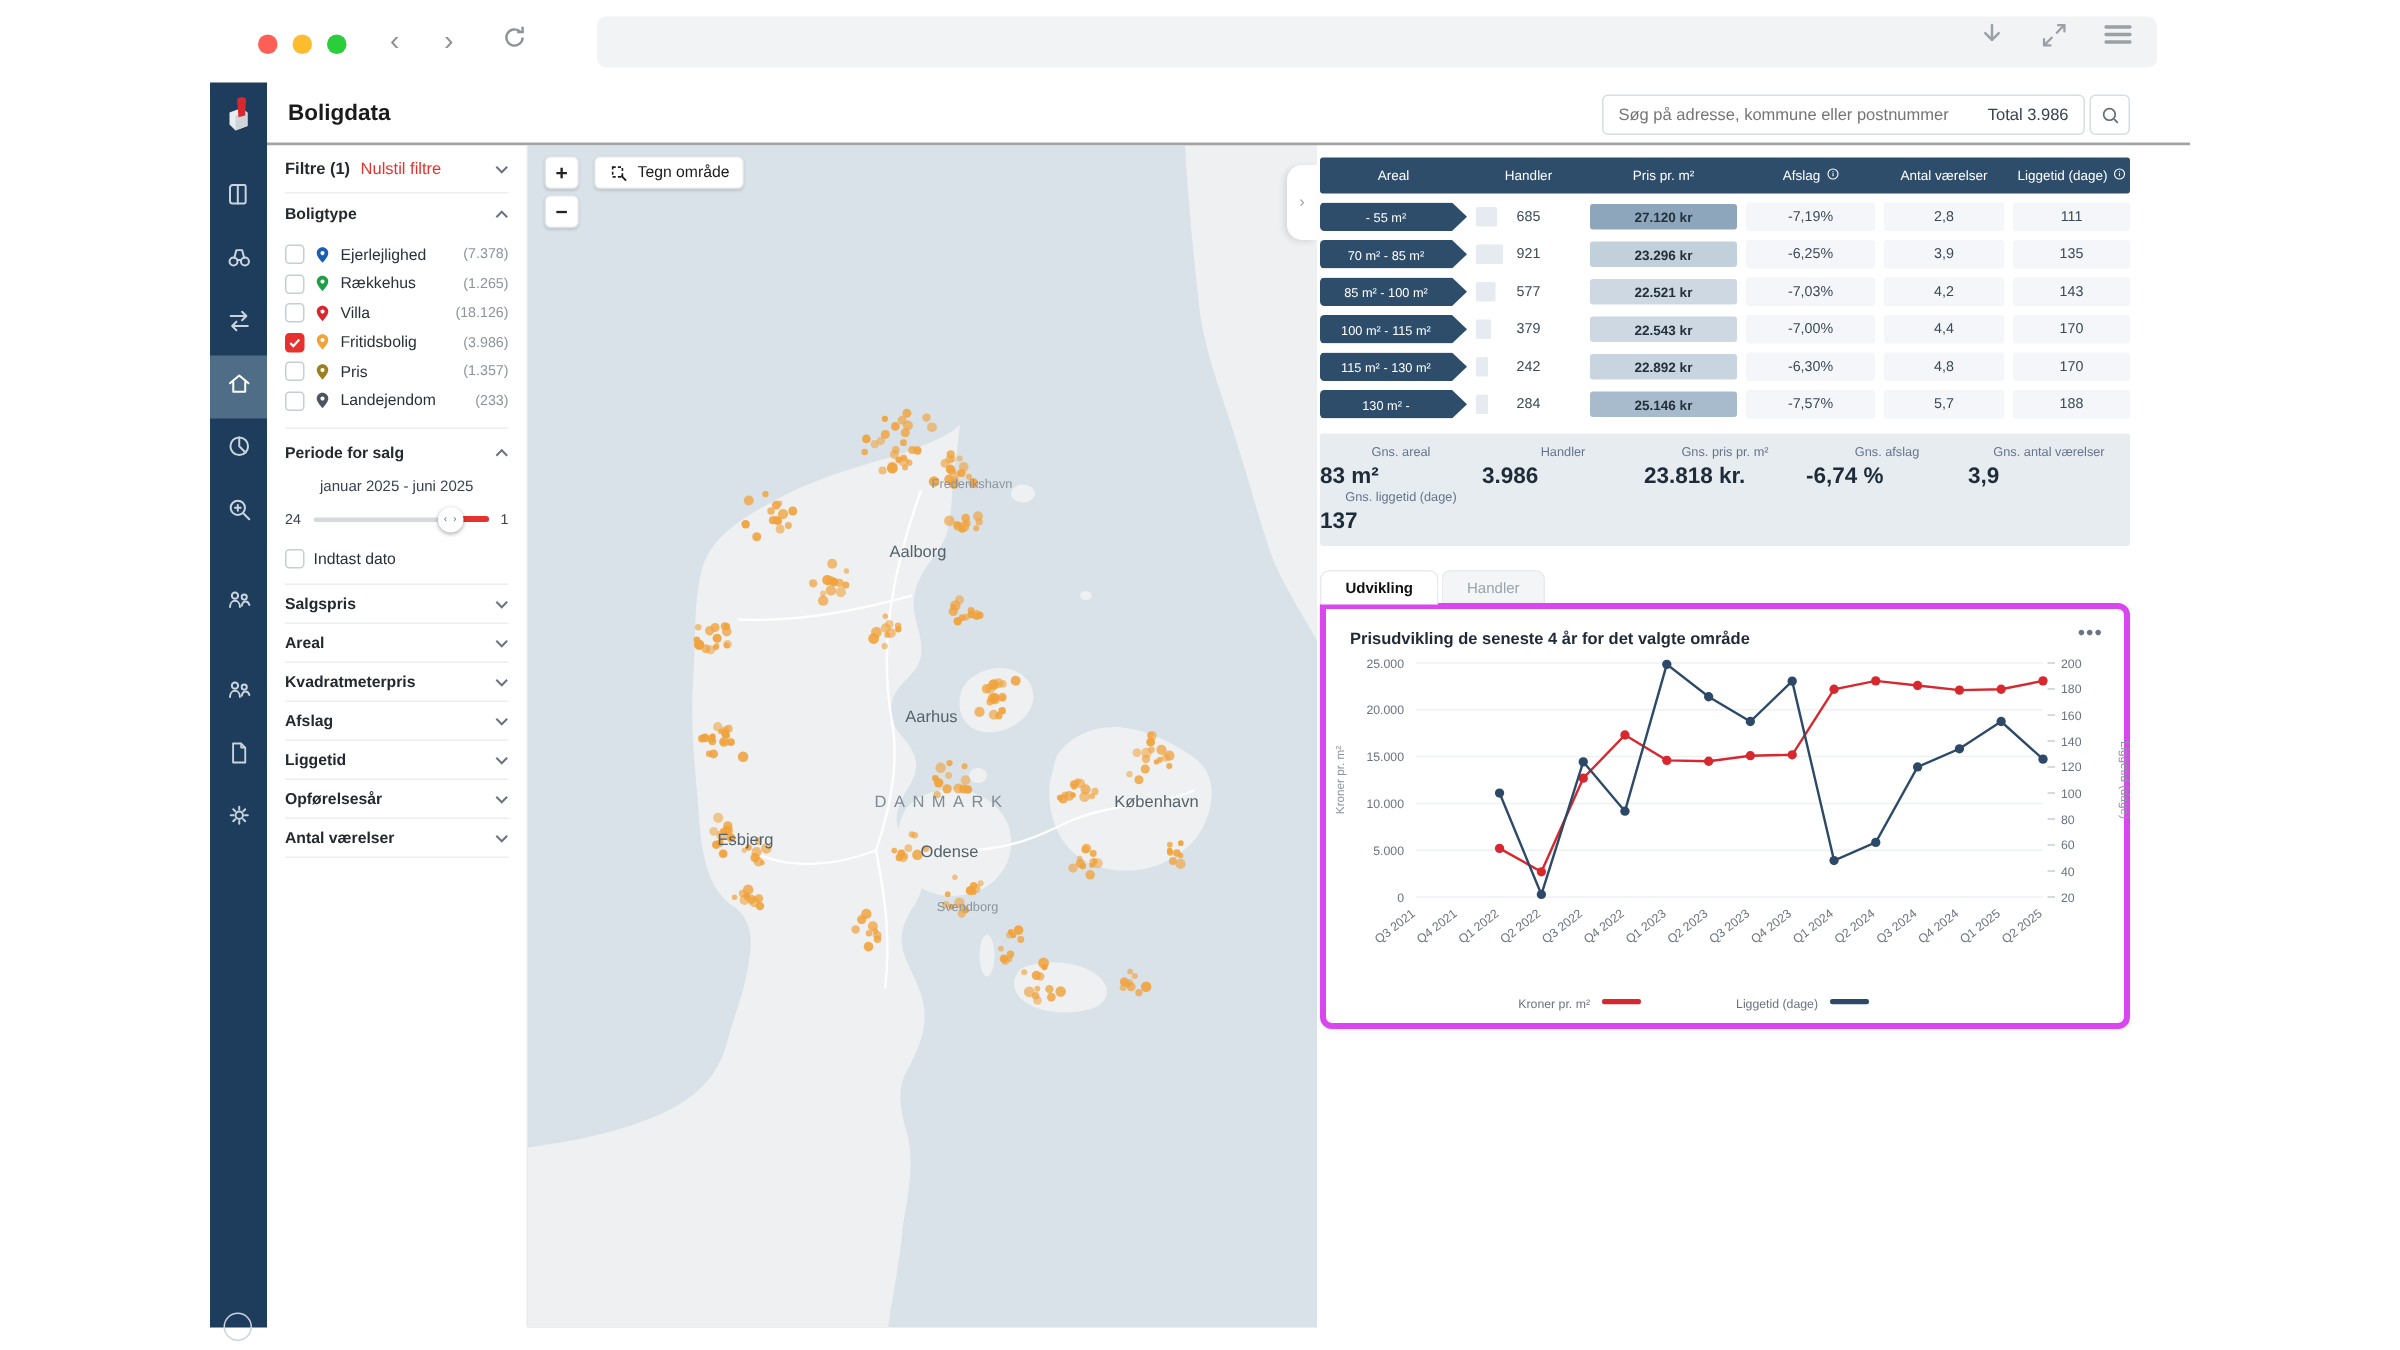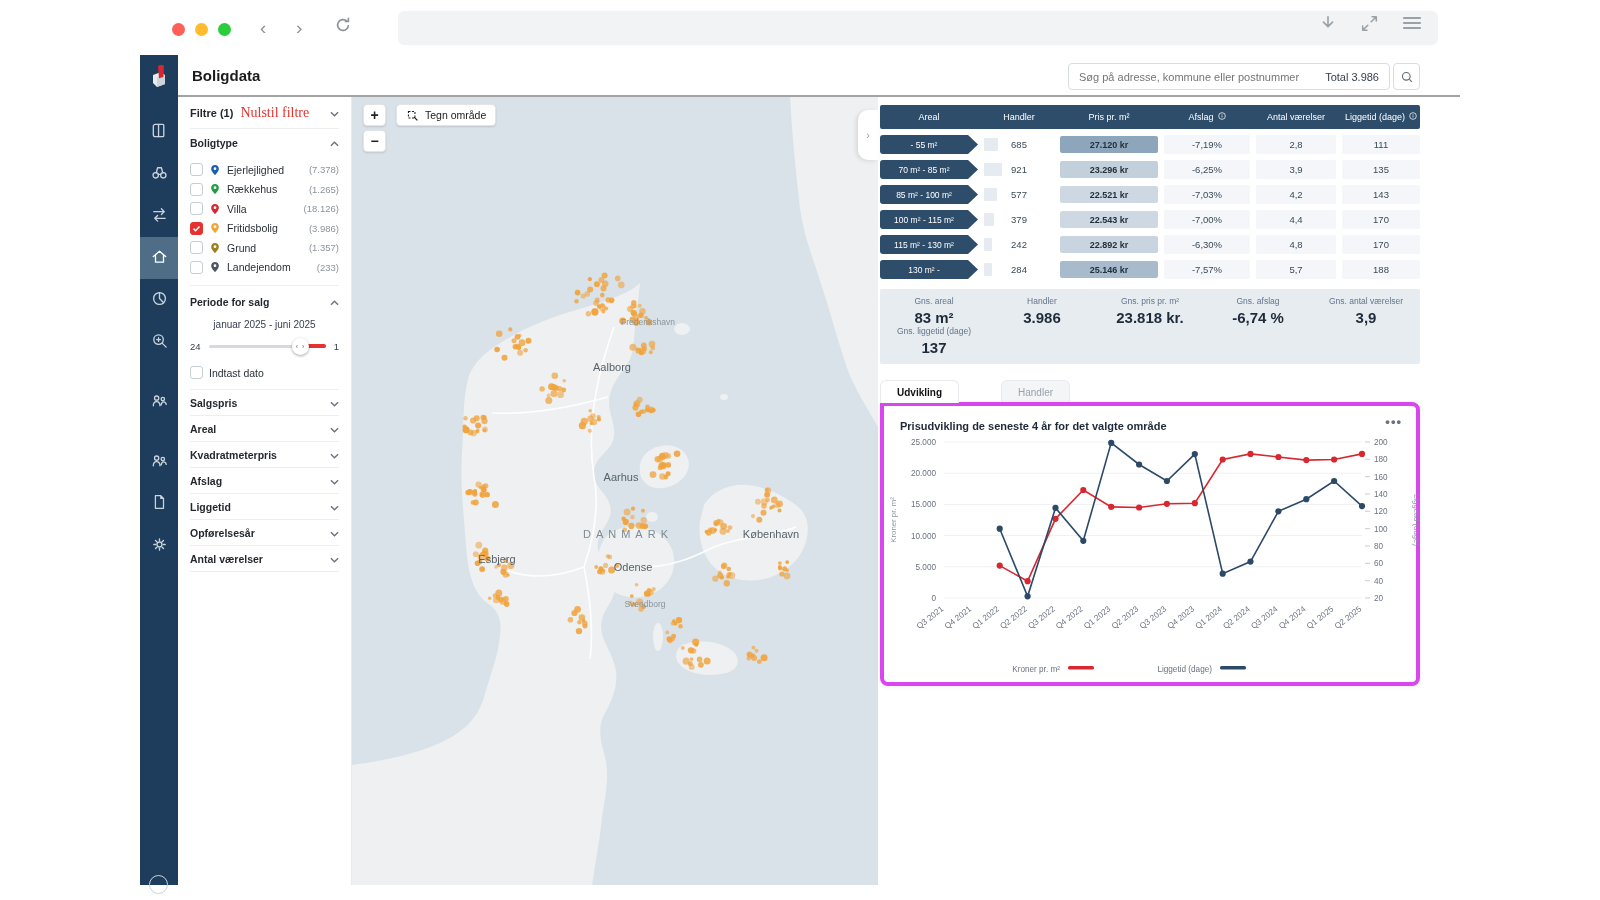--- a/index.html
+++ b/index.html
@@ -37,21 +37,21 @@
 
   
   .content{position:absolute;left:38px;top:42px;right:0;bottom:0;padding-left:44px;}
 
   
   .filters{position:absolute;left:0;top:0;width:174px;height:100%;background:#fff;border-right:1px solid #e8eaed;padding:0 12px;font-size:11px;}
   .f-row{display:flex;align-items:center;}
   .f-head{height:32px;border-bottom:1px solid #eceef0;justify-content:space-between;}
   .f-head-l{display:flex;align-items:center;gap:7px;}
   .f-title{font-weight:bold;color:#24292f;font-size:11px;}
-  .f-reset{color:#e5322e;font-size:14px;cursor:pointer;font-family:Liberation Serif, serif;}
+  .f-reset{color:#e5322e;font-size:11px;cursor:pointer;}
   .sec-head{height:27px;justify-content:space-between;cursor:pointer;}
   .sec-row{height:26px;border-bottom:1px solid #eceef0;justify-content:space-between;cursor:pointer;}
   .sec-label{font-weight:bold;color:#24292f;font-size:10.5px;}
   .bt-item{height:19.5px;display:flex;align-items:center;gap:6px;cursor:pointer;}
   .cbox{width:13px;height:13px;border:1px solid #c6ced5;border-radius:3px;background:#fff;flex:0 0 auto;display:flex;align-items:center;justify-content:center;}
   .cbox.checked{background:#e5322e;border-color:#e5322e;}
   .bt-label{color:#2a3138;font-size:10.5px;flex:1;}
   .bt-count{color:#8b949c;font-size:9.5px;}
   .bt-list{padding:4px 0 8px 0;border-bottom:1px solid #eceef0;}
   .periode-block{padding:2px 0 10px 0;border-bottom:1px solid #eceef0;}
@@ -84,23 +84,23 @@
   .th{color:#fff;font-size:9px;text-align:center;display:flex;align-items:center;justify-content:center;gap:4px;}
   .trow{margin-top:6px;height:19px;align-items:center;}
   .arrowcell{height:19px;background:#2e4d6b;border-radius:3px 0 0 3px;clip-path:polygon(0 0,calc(100% - 10px) 0,100% 50%,calc(100% - 10px) 100%,0 100%);color:#fff;font-size:8.5px;display:flex;align-items:center;justify-content:center;padding-right:10px;}
   .handlercell{position:relative;height:19px;display:flex;align-items:center;justify-content:center;font-size:9.5px;color:#3a4a57;}
   .hbar{position:absolute;left:0;top:3px;bottom:3px;background:#e6ebf1;border-radius:1px;}
   .priscell{height:17px;border-radius:2px;font-size:9px;font-weight:bold;color:#23313d;display:flex;align-items:center;justify-content:center;}
   .plaincell{height:19px;background:#f4f6f9;border-radius:2px;font-size:9.5px;color:#3a4a57;display:flex;align-items:center;justify-content:center;}
 
   .summary{margin:10px 0 0 2px;width:540px;background:#e7ecf0;border-radius:2px;display:grid;grid-template-columns:repeat(5,1fr);padding:7px 0 8px 0;}
   .sum-label{font-size:8.5px;color:#64748b;text-align:center;margin-bottom:3px;}
-  .sum-value{font-size:15px;font-weight:bold;color:#1e2c3a;text-align:center;}
-
-  .tabs{margin:16px 0 0 2px;display:flex;gap:40px;}
+  .sum-value{font-size:15px;font-weight:bold;color:#1e2c3a;}
+
+  .tabs{margin:16px 0 0 2px;display:flex;}
   .tab{height:23px;padding:0 16px;display:flex;align-items:center;font-size:10px;border:1px solid #e8eaed;border-bottom:none;border-radius:6px 6px 0 0;cursor:pointer;}
   .tab.active{background:#fff;font-weight:bold;color:#111;position:relative;z-index:2;}
   .tab.inactive{background:#f4f5f7;color:#9aa2ab;margin-left:2px;}
 
   .chartcard{position:relative;margin:-1px 0 0 2px;width:540px;height:284px;background:#fff;border:4px solid #d946ef;border-radius:0 8px 8px 8px;box-shadow:0 1px 5px rgba(0,0,0,.06);z-index:1;}
   .chart-title{font-size:11px;font-weight:bold;color:#1f2937;padding:14px 16px 2px 16px;}
   .kebab{position:absolute;right:14px;top:8px;color:#6b7280;font-size:13px;letter-spacing:1px;font-weight:bold;cursor:pointer;}
   .tick{font-size:8.2px;fill:#6b7280;}
   .axis-title{font-size:7.8px;fill:#8a949c;}
 </style>
@@ -283,21 +283,21 @@
               </svg>
               <span class="bt-label">Fritidsbolig</span>
               <span class="bt-count">(3.986)</span>
             </div>
             <div class="bt-item">
               <span class="cbox"></span>
               <svg viewBox="0 0 20 20" width="12" height="12">
                 <path d="M10 1.5C6.4 1.5 3.6 4.3 3.6 7.9c0 4.6 6.4 10.6 6.4 10.6s6.4-6 6.4-10.6C16.4 4.3 13.6 1.5 10 1.5z" fill="#9c7f1f"></path>
                 <circle cx="10" cy="7.9" r="2.3" fill="#fff"></circle>
               </svg>
-              <span class="bt-label">Grund</span>
+              <span class="bt-label">Pris</span>
               <span class="bt-count">(1.357)</span>
             </div>
             <div class="bt-item">
               <span class="cbox"></span>
               <svg viewBox="0 0 20 20" width="12" height="12">
                 <path d="M10 1.5C6.4 1.5 3.6 4.3 3.6 7.9c0 4.6 6.4 10.6 6.4 10.6s6.4-6 6.4-10.6C16.4 4.3 13.6 1.5 10 1.5z" fill="#4a5560"></path>
                 <circle cx="10" cy="7.9" r="2.3" fill="#fff"></circle>
               </svg>
               <span class="bt-label">Landejendom</span>
               <span class="bt-count">(233)</span>

